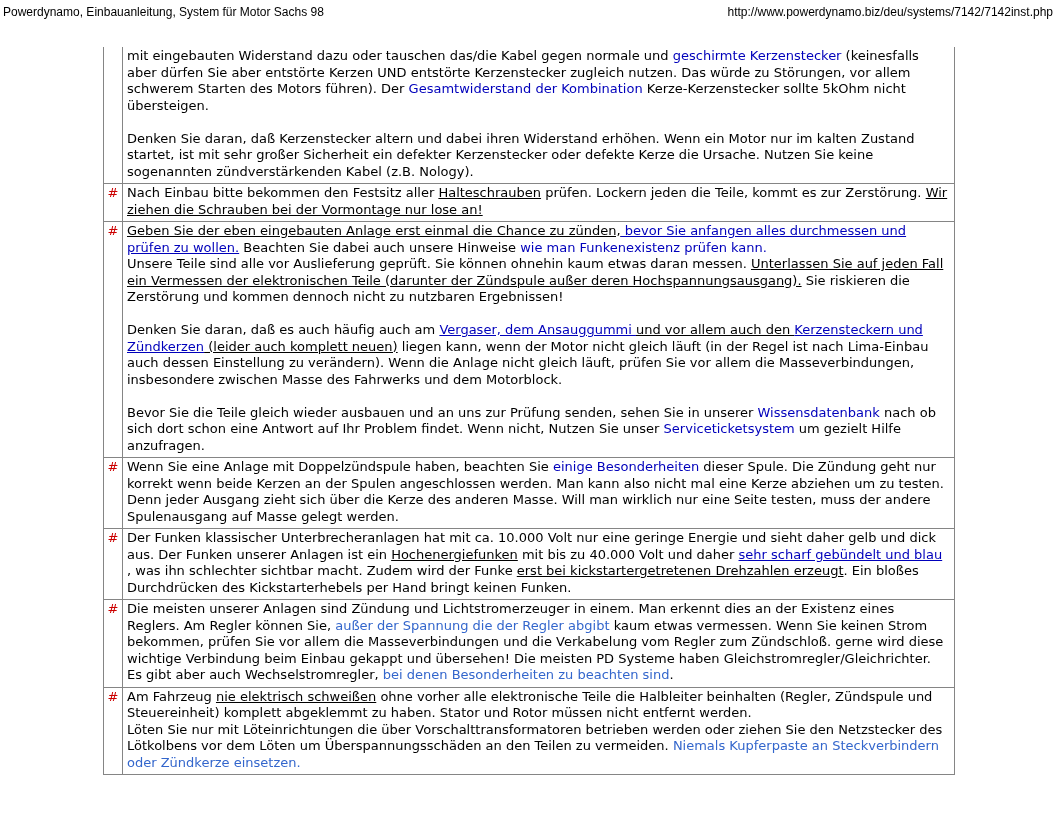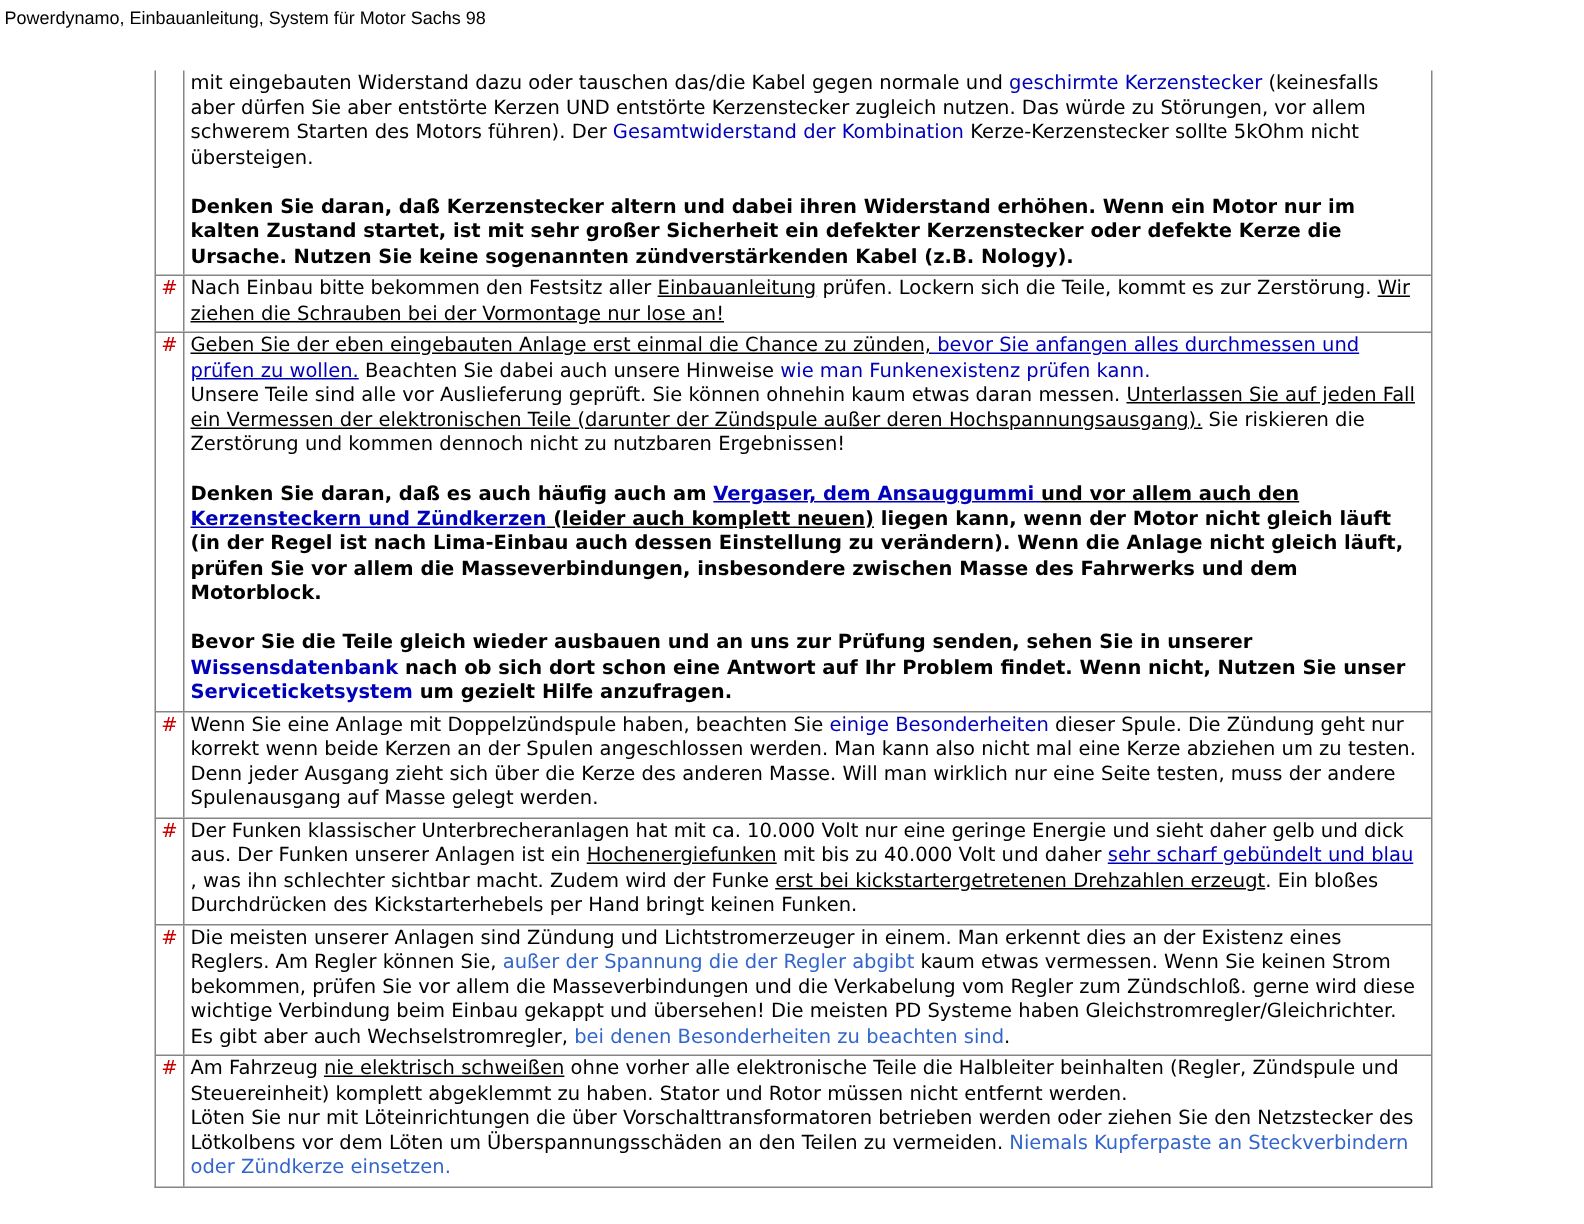--- a/index.html
+++ b/index.html
@@ -44,47 +44,48 @@
     font-size:13px;line-height:16.5px;
     text-align:center;
     padding-top:1px;
     box-sizing:content-box;
   }
   .cell-content{
     flex:1;
     padding:1px 4px 3px 4px;
     font-size:13px;line-height:16.5px;
   }
-  .block + .block{margin-top:16.5px;font-weight:bold;}
+  .block + .block{margin-top:16.5px;}
   .seg-n{color:var(--text);margin-top:44px;}
   .seg-u{color:var(--text);text-decoration:underline;}
   .seg-b{color:var(--link-dark);}
   .seg-bu{color:var(--link-dark);text-decoration:underline;}
   .seg-l{color:var(--link-light);margin-top:32px;}
 </style>
 </head>
 <body>
 
 <div class="page">
   <div class="print-header">
     <span>Powerdynamo, Einbauanleitung, System für Motor Sachs 98</span>
+    <span>http://www.powerdynamo.biz/deu/systems/7142/7142inst.php</span>
   </div>
 
   <div class="doc-table" id="doc-table">
       <div class="row">
         <div class="cell-marker"></div>
         <div class="cell-content">
           <div class="block"><span class="seg-n">mit eingebauten Widerstand dazu oder tauschen das/die Kabel gegen normale und </span><span class="seg-b">geschirmte Kerzenstecker</span><span class="seg-n">  (keinesfalls aber dürfen Sie aber entstörte Kerzen UND entstörte Kerzenstecker zugleich nutzen. Das würde zu Störungen, vor allem schwerem Starten des Motors führen). Der </span><span class="seg-b">Gesamtwiderstand der Kombination</span><span class="seg-n"> Kerze-Kerzenstecker sollte 5kOhm nicht übersteigen.</span></div>
           <div class="block"><span class="seg-n">Denken Sie daran, daß Kerzenstecker altern und dabei ihren Widerstand erhöhen. Wenn ein Motor nur im kalten Zustand startet, ist mit sehr großer Sicherheit ein defekter Kerzenstecker oder defekte Kerze die Ursache. Nutzen Sie keine sogenannten zündverstärkenden Kabel (z.B. Nology).</span></div>
         </div>
       </div>
       <div class="row">
         <div class="cell-marker">#</div>
         <div class="cell-content">
-          <div class="block"><span class="seg-n">Nach Einbau bitte bekommen den Festsitz aller </span><span class="seg-u">Einbauanleitung</span><span class="seg-n"> prüfen. Lockern sich die Teile, kommt es zur Zerstörung. </span><span class="seg-u">Wir ziehen die Schrauben bei der Vormontage nur lose an!</span></div>
+          <div class="block"><span class="seg-n">Nach Einbau bitte bekommen den Festsitz aller </span><span class="seg-u">Halteschrauben</span><span class="seg-n"> prüfen. Lockern jeden die Teile, kommt es zur Zerstörung. </span><span class="seg-u">Wir ziehen die Schrauben bei der Vormontage nur lose an!</span></div>
         </div>
       </div>
       <div class="row">
         <div class="cell-marker">#</div>
         <div class="cell-content">
           <div class="block"><span class="seg-u">Geben Sie der eben eingebauten Anlage erst einmal die Chance zu zünden,</span><span class="seg-bu"> bevor Sie anfangen alles durchmessen und prüfen zu wollen.</span><span class="seg-n"> Beachten Sie dabei auch unsere Hinweise </span><span class="seg-b">wie man Funkenexistenz prüfen kann.</span><br><span class="seg-n">Unsere Teile sind alle vor Auslieferung geprüft. Sie können ohnehin kaum etwas daran messen. </span><span class="seg-u">Unterlassen Sie auf jeden Fall ein Vermessen der elektronischen Teile (darunter der Zündspule außer deren Hochspannungsausgang).</span><span class="seg-n"> Sie riskieren die Zerstörung und kommen dennoch nicht zu nutzbaren Ergebnissen!</span></div>
           <div class="block"><span class="seg-n">Denken Sie daran, daß es auch häufig auch am </span><span class="seg-bu">Vergaser, dem Ansauggummi </span><span class="seg-u"> und vor allem auch den </span><span class="seg-bu">Kerzensteckern und Zündkerzen</span><span class="seg-u"> (leider auch komplett neuen)</span><span class="seg-n"> liegen kann, wenn der Motor nicht gleich läuft (in der Regel ist nach Lima-Einbau auch dessen Einstellung zu verändern). Wenn die Anlage nicht gleich läuft, prüfen Sie vor allem die Masseverbindungen, insbesondere zwischen Masse des Fahrwerks und dem Motorblock.</span></div>
           <div class="block"><span class="seg-n">Bevor Sie die Teile gleich wieder ausbauen und an uns zur Prüfung senden, sehen Sie in unserer </span><span class="seg-b">Wissensdatenbank</span><span class="seg-n"> nach ob sich dort schon eine Antwort auf Ihr Problem findet. Wenn nicht, Nutzen Sie unser </span><span class="seg-b">Serviceticketsystem</span><span class="seg-n"> um gezielt Hilfe anzufragen.</span></div>
         </div>
       </div>

